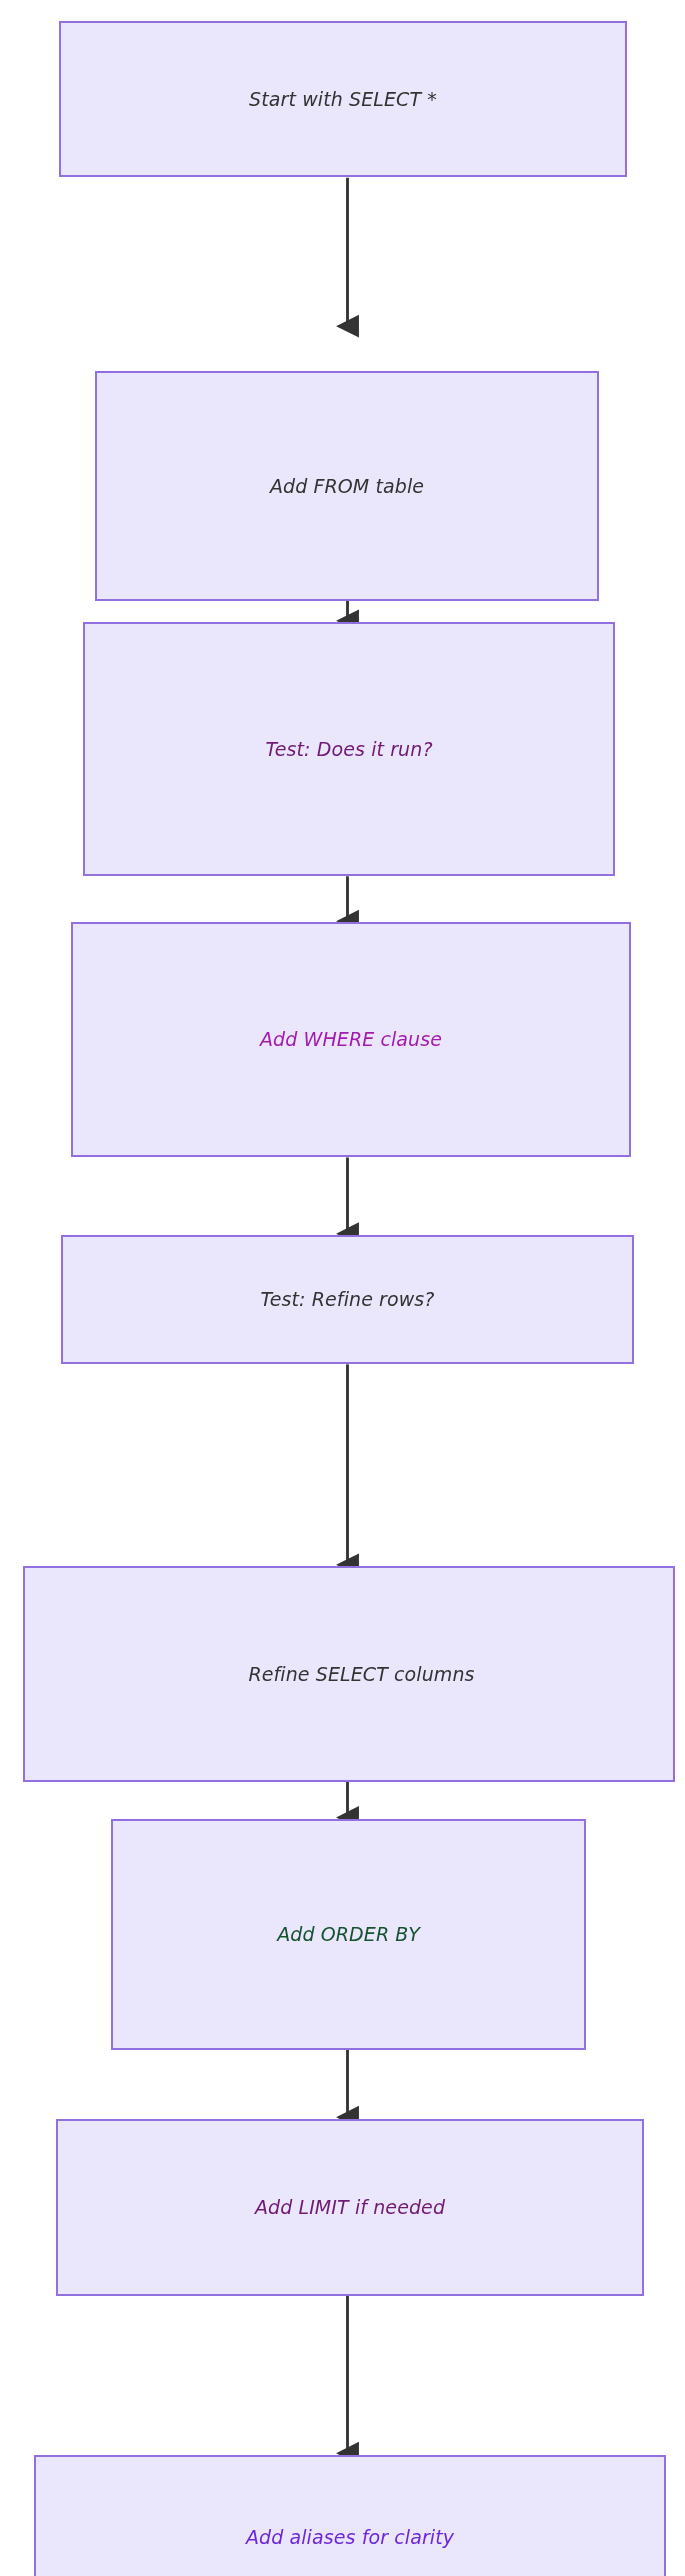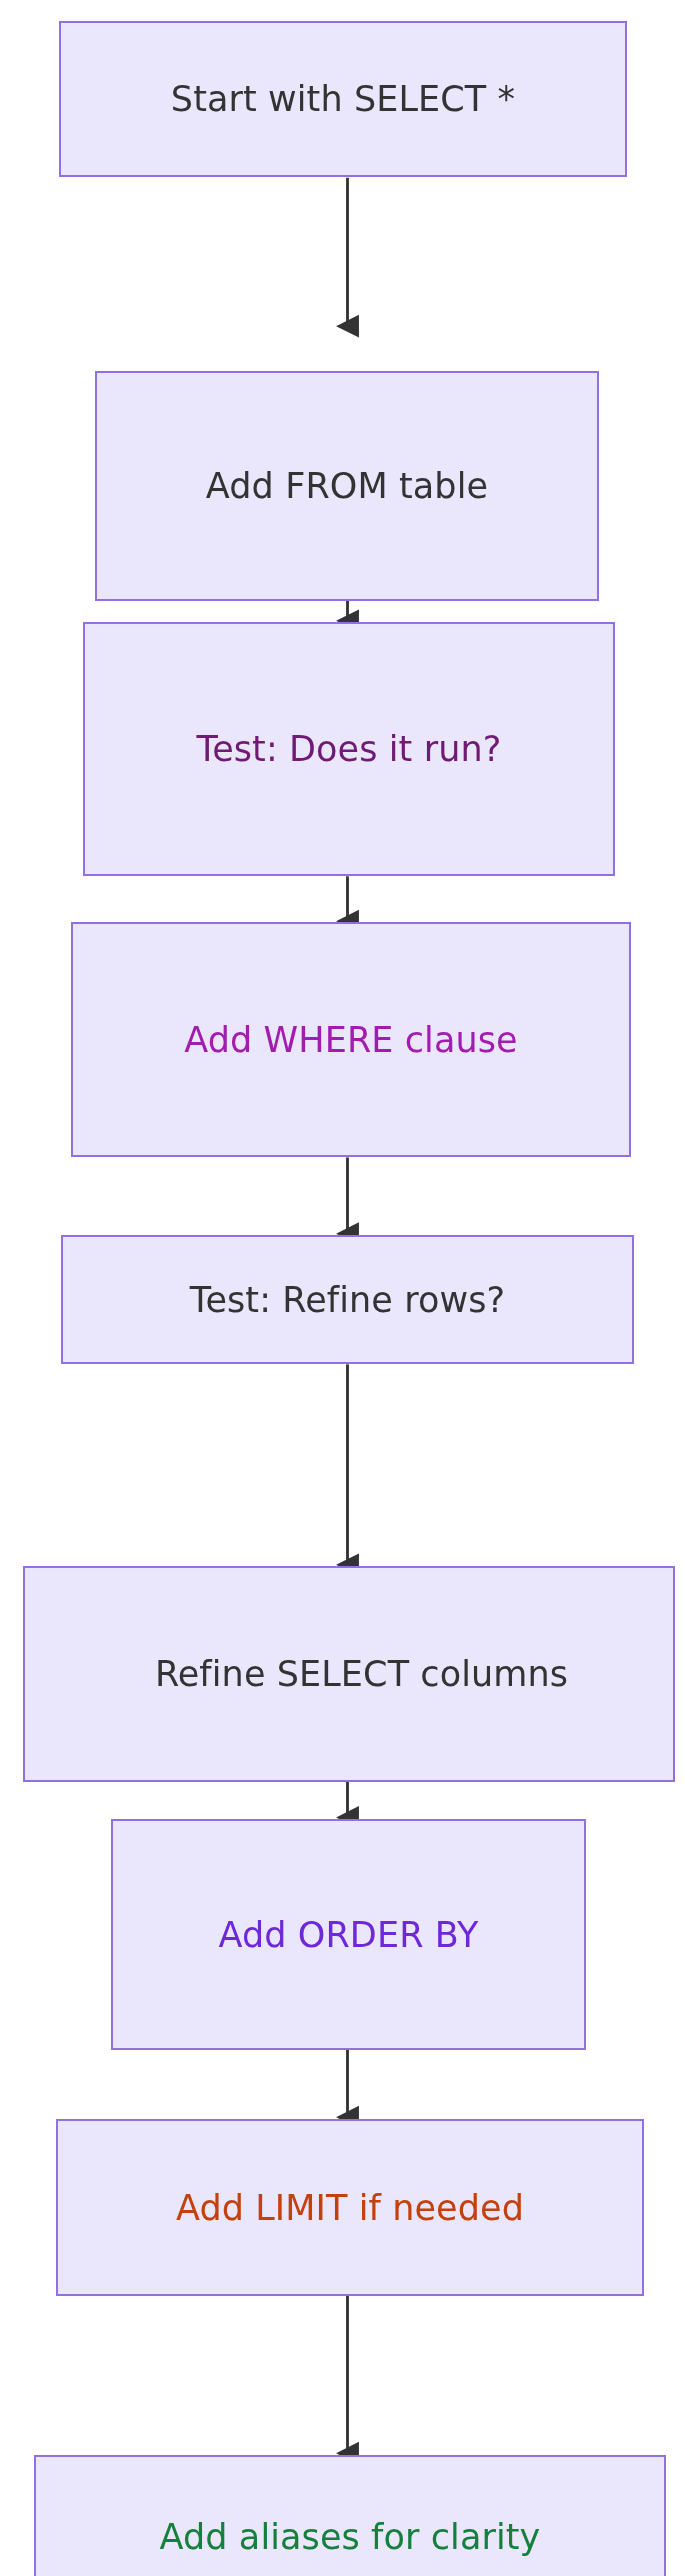--- a/index.html
+++ b/index.html
@@ -26,25 +26,26 @@
     box-sizing: border-box;
     background: #eae6fc;
     border: 2.1px solid #9270e0;
     display: flex;
     align-items: center;
     justify-content: center;
     text-align: center;
   }
   .node-label {
     color: #333333;
-    font-size: 35px;
+    font-size: 19px;
     font-weight: 400;
     line-height: 1.2;
     letter-spacing: 0.1px;
     white-space: nowrap;
+    font-style: italic;
   }
   .edge-layer {
     position: absolute;
     left: 0;
     top: 0;
     width: 685px;
     height: 2576px;
     pointer-events: none;
   }
 </style>
@@ -84,24 +85,24 @@
       <div class="node" style="left: 71px; top: 922px; width: 560px; height: 235px; background: rgb(234, 230, 252); border-color: rgb(146, 112, 224);">
         <span class="node-label" style="color: #a21caf;">Add WHERE clause</span>
       </div>
       <div class="node" style="left: 61px; top: 1235px; width: 573px; height: 129px; background: rgb(234, 230, 252); border-color: rgb(146, 112, 224);">
         <span class="node-label" style="color: rgb(51, 51, 51);">Test: Refine rows?</span>
       </div>
       <div class="node" style="left: 23px; top: 1566px; width: 652px; height: 216px; background: rgb(234, 230, 252); border-color: rgb(146, 112, 224); padding-left: 25px;">
         <span class="node-label" style="color: rgb(51, 51, 51);">Refine SELECT columns</span>
       </div>
       <div class="node" style="left: 111px; top: 1819px; width: 475px; height: 231px; background: rgb(234, 230, 252); border-color: rgb(146, 112, 224);">
-        <span class="node-label" style="color: #6d28d9;">Add ORDER BY</span>
+        <span class="node-label" style="color: #14532d;">Add ORDER BY</span>
       </div>
       <div class="node" style="left: 56px; top: 2119px; width: 588px; height: 177px; background: rgb(234, 230, 252); border-color: rgb(146, 112, 224);">
-        <span class="node-label" style="color: #c2410c;">Add LIMIT if needed</span>
+        <span class="node-label" style="color: #701a75;">Add LIMIT if needed</span>
       </div>
       <div class="node" style="left: 34px; top: 2455px; width: 632px; height: 164px; background: rgb(234, 230, 252); border-color: rgb(146, 112, 224);">
-        <span class="node-label" style="color: #15803d;">Add aliases for clarity</span>
+        <span class="node-label" style="color: #6d28d9;">Add aliases for clarity</span>
       </div>
     </div>
 
 </div>
 
 
 </body></html>

